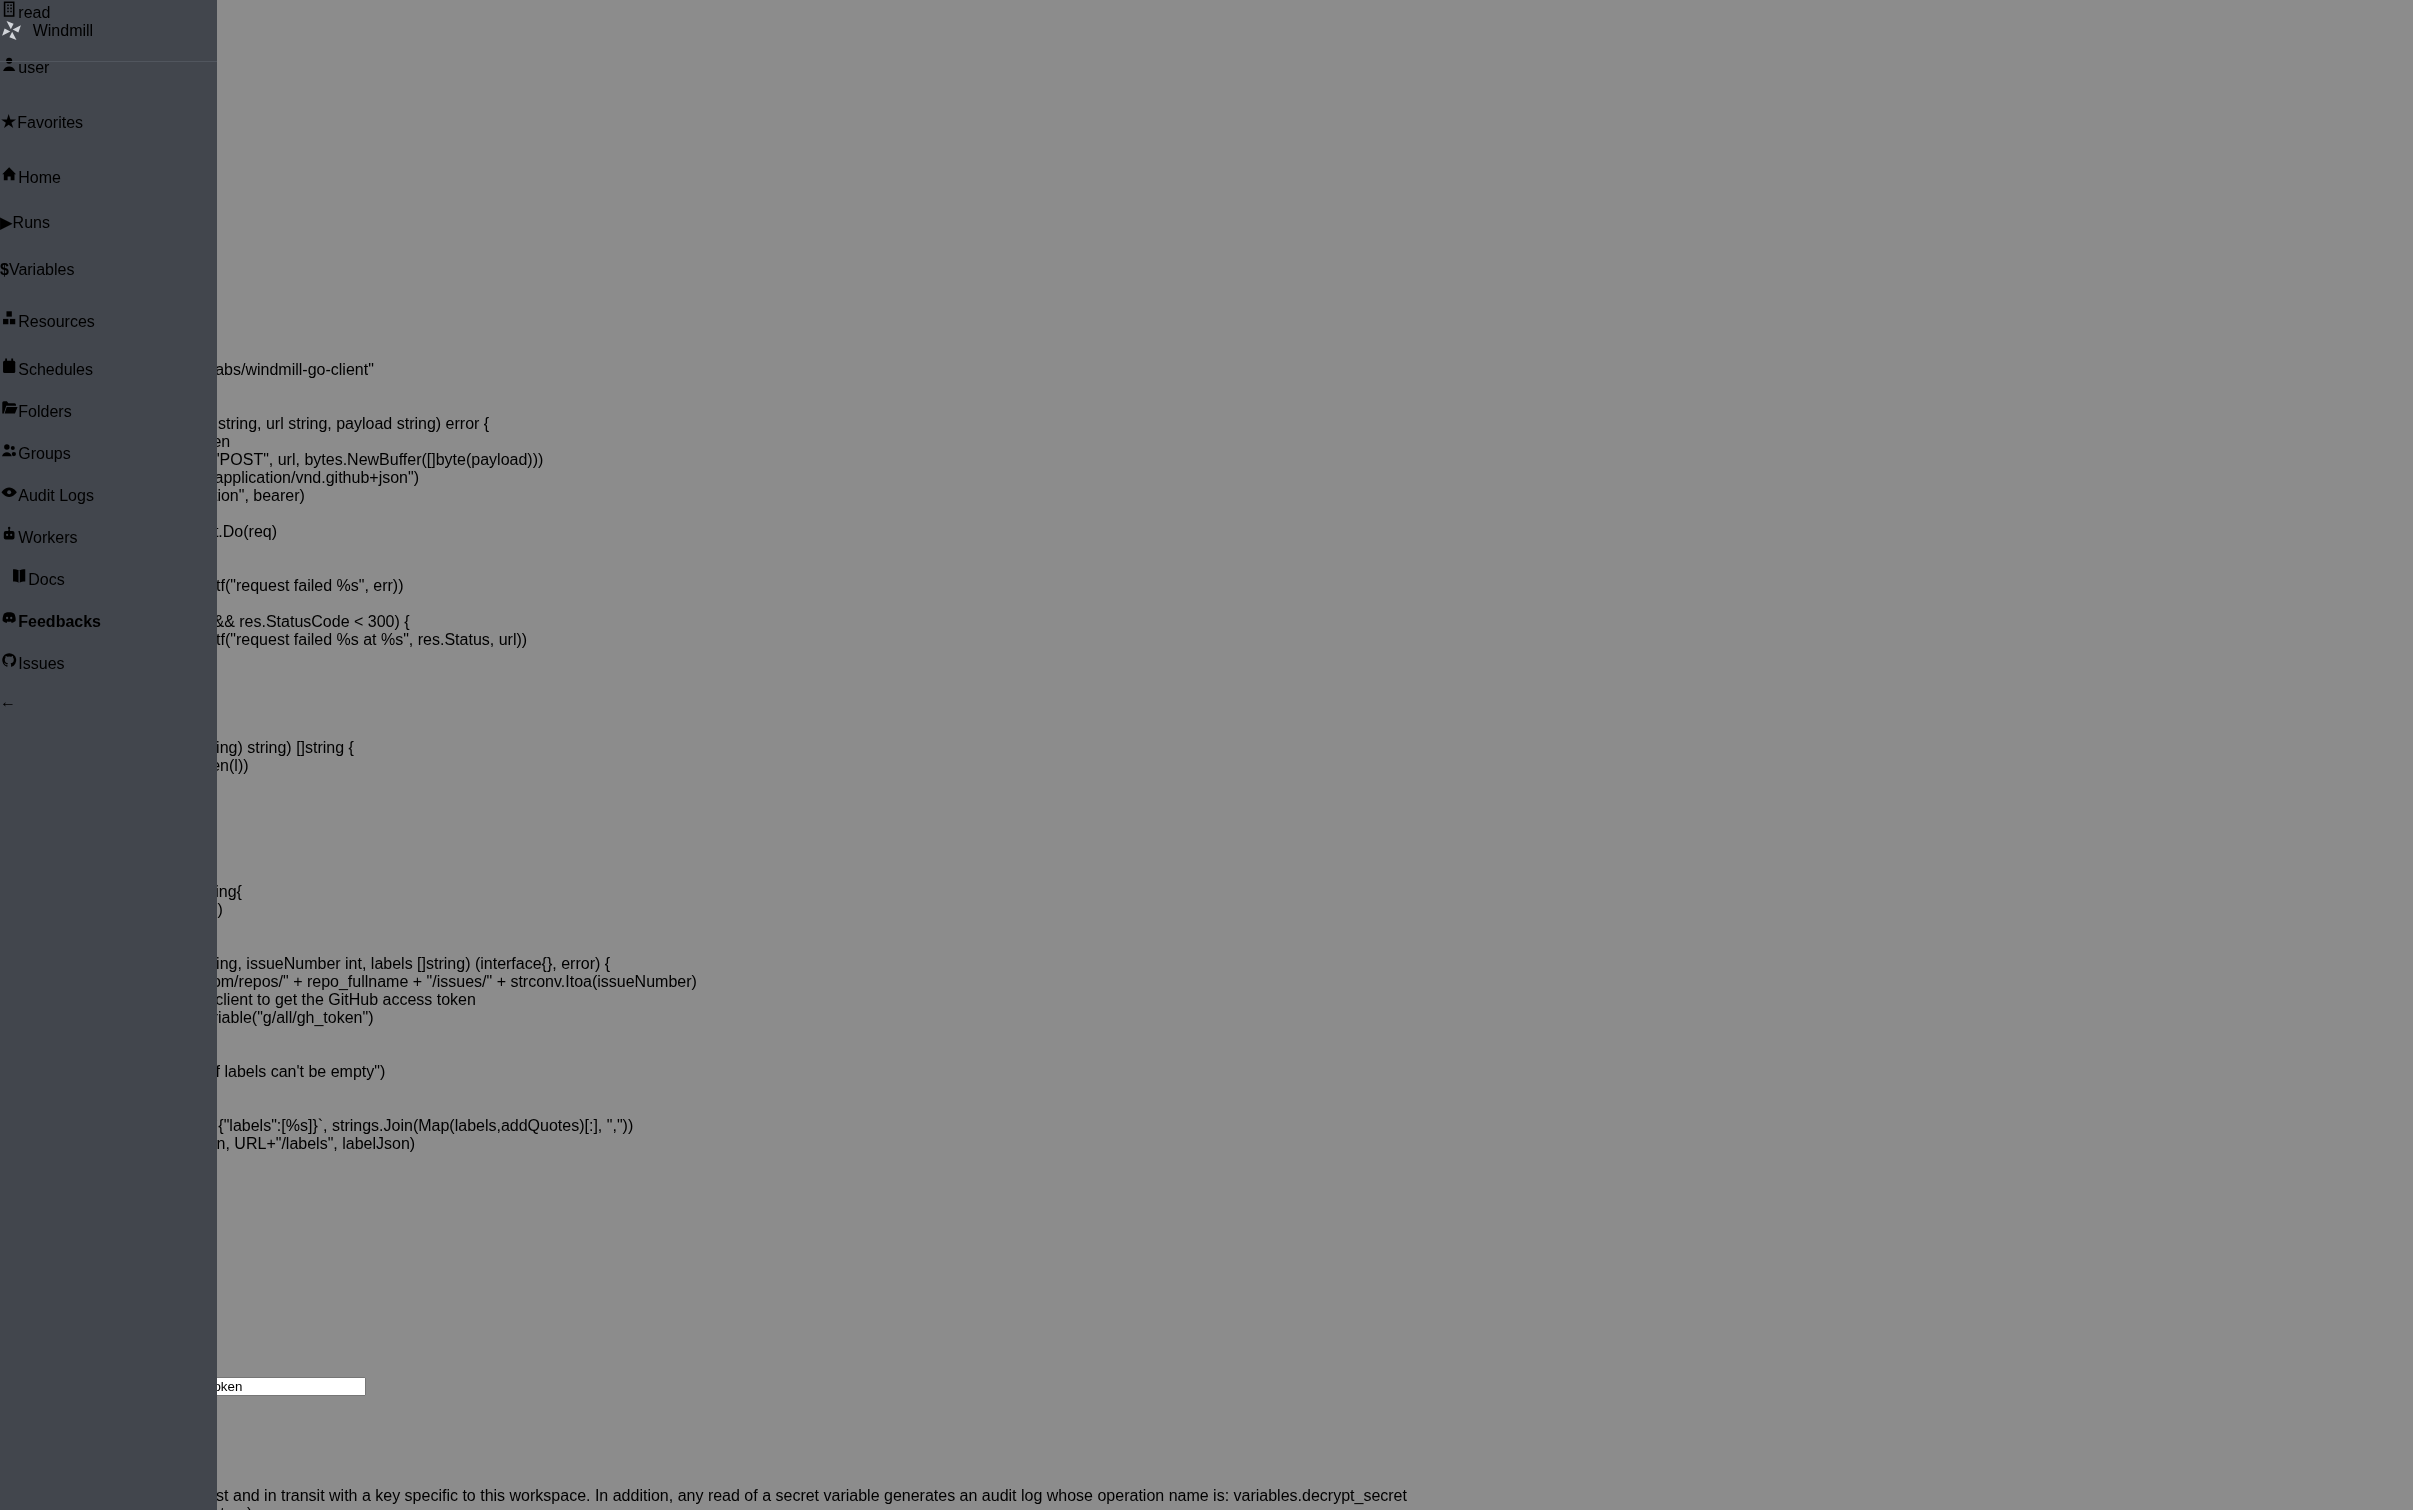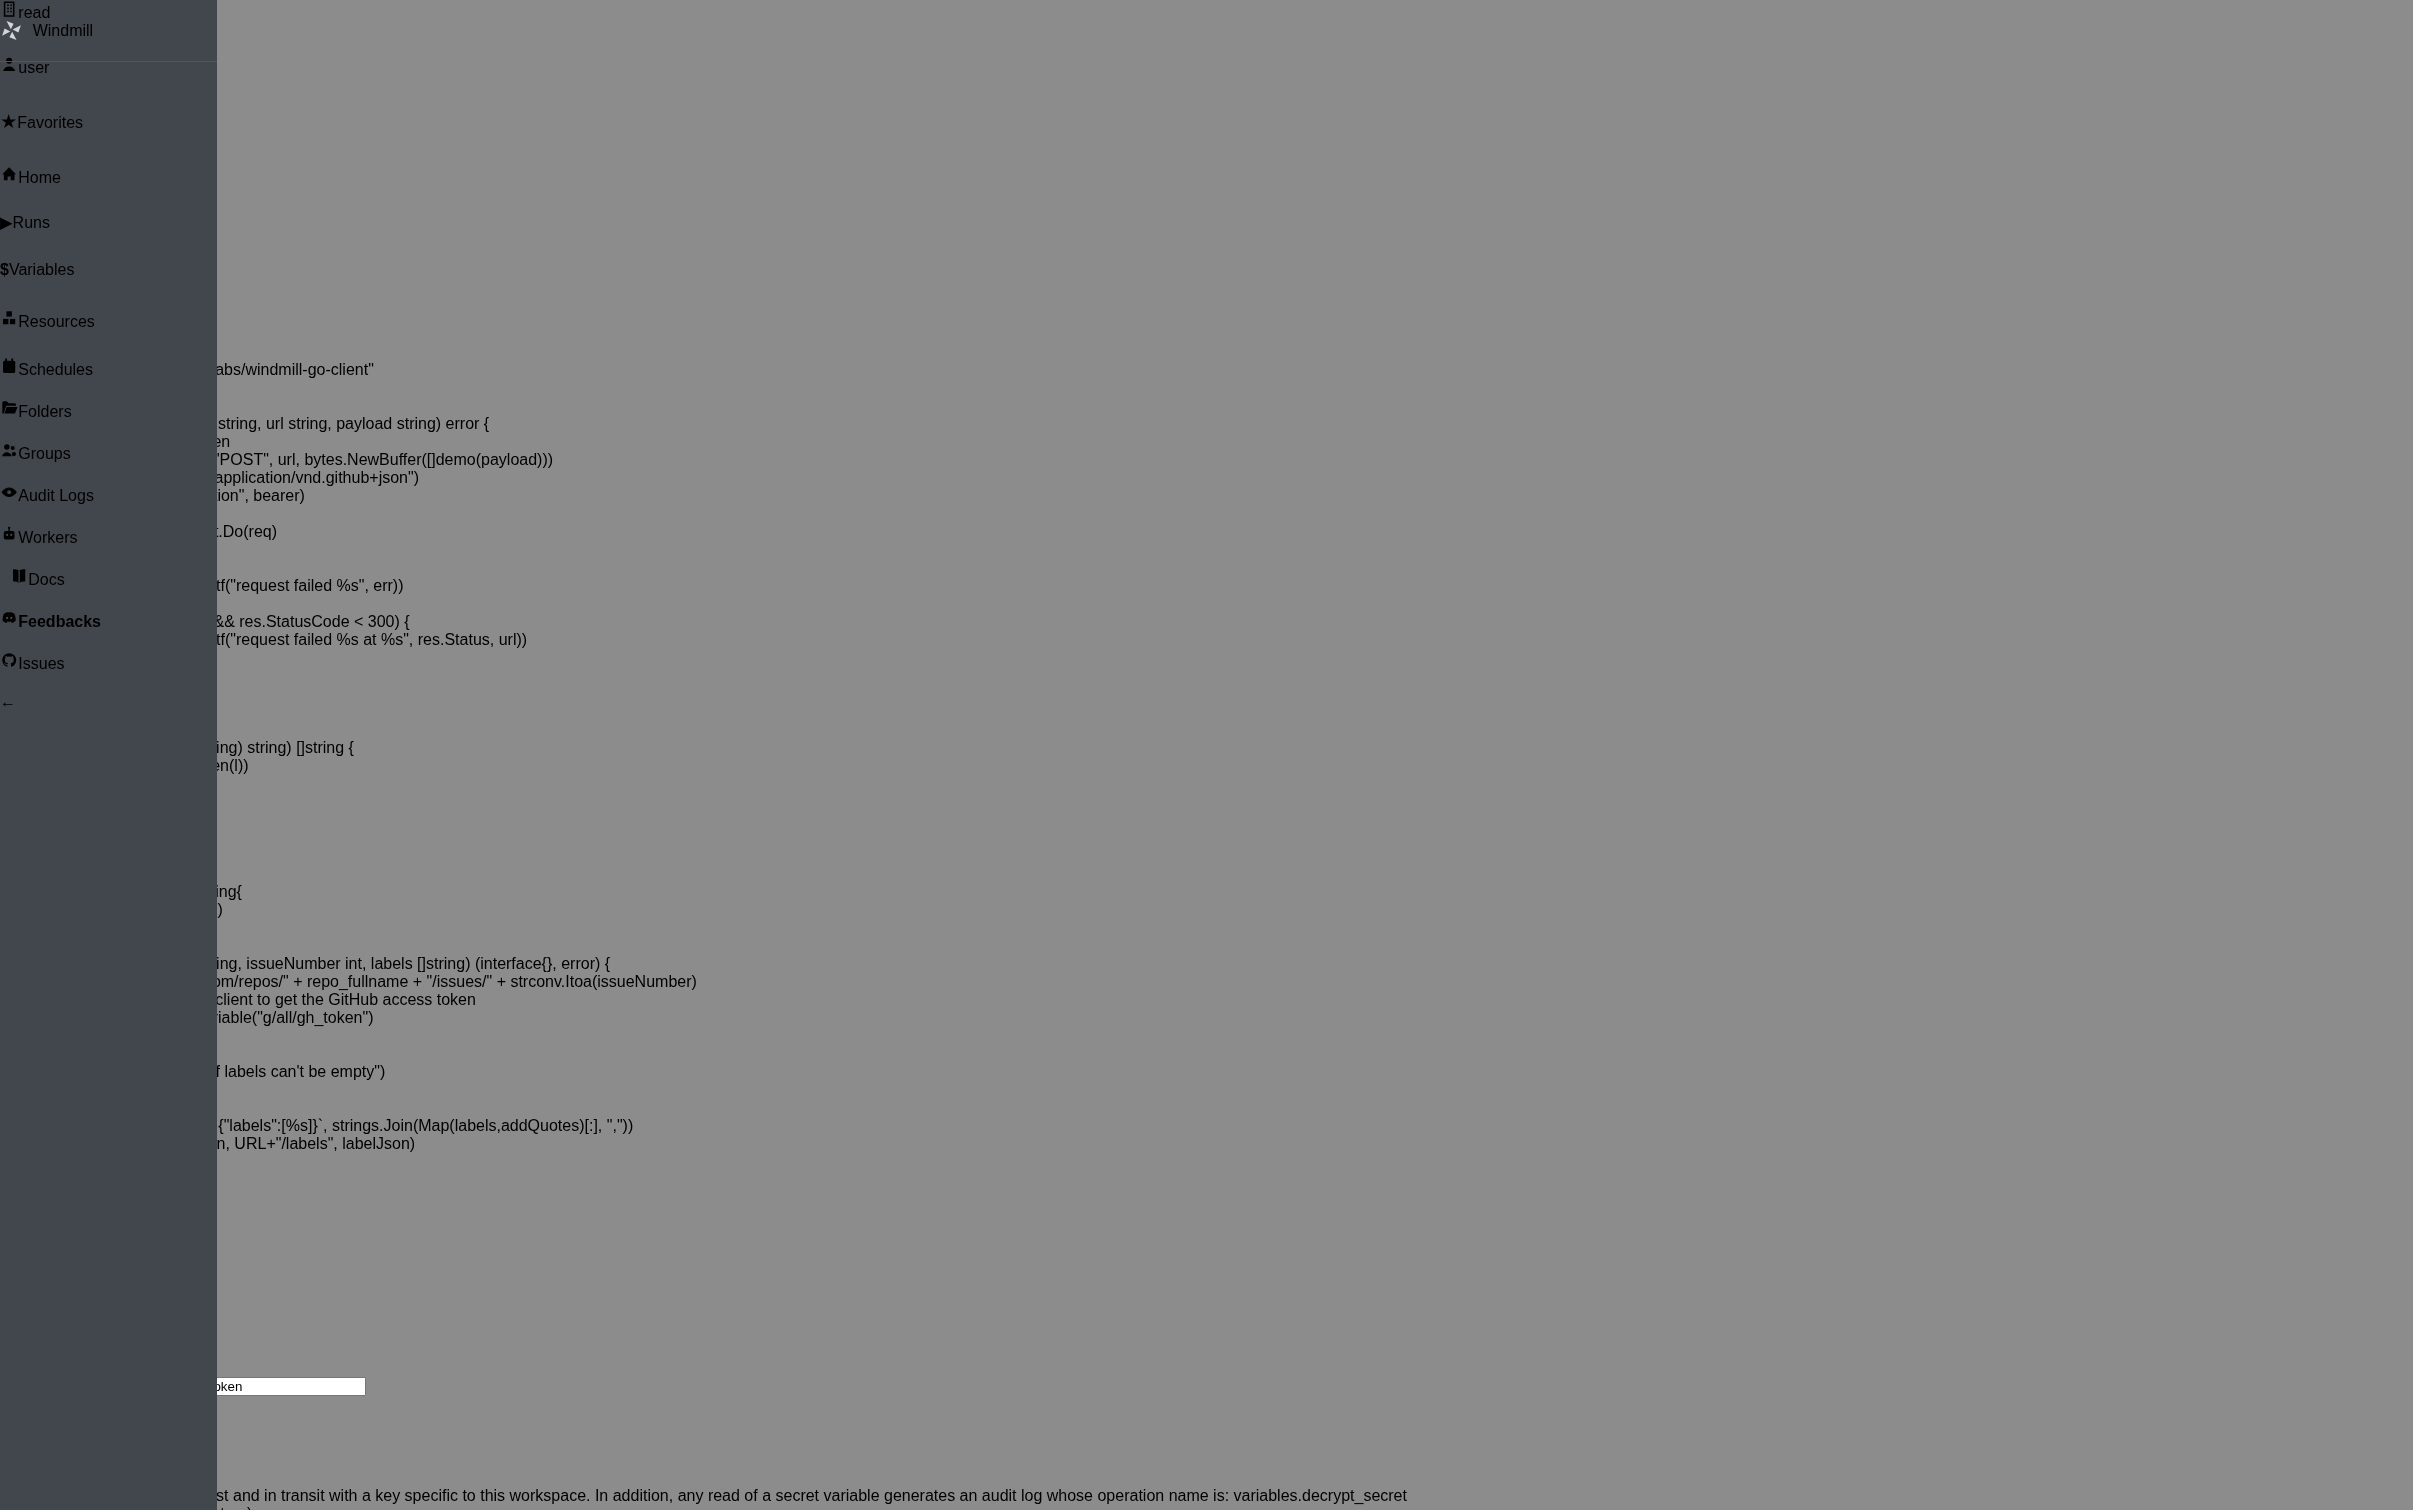--- a/index.html
+++ b/index.html
@@ -239,21 +239,21 @@
           <div class="cl"><span class="cl-num">6</span><span class="cl-txt"><span class="guide" style="left: 35px;"></span><span class="tok-d">    </span><span class="tok-u">"fmt"</span></span></div>
           <div class="cl"><span class="cl-num">7</span><span class="cl-txt"><span class="guide" style="left: 35px;"></span><span class="tok-d">    </span><span class="tok-u">"net/http"</span></span></div>
           <div class="cl"><span class="cl-num">8</span><span class="cl-txt"><span class="guide" style="left: 35px;"></span><span class="tok-d">    </span><span class="tok-u">"strconv"</span></span></div>
           <div class="cl"><span class="cl-num">9</span><span class="cl-txt"><span class="guide" style="left: 35px;"></span><span class="tok-d">    </span><span class="tok-u">"strings"</span></span></div>
           <div class="cl"><span class="cl-num">10</span><span class="cl-txt"></span></div>
           <div class="cl"><span class="cl-num">11</span><span class="cl-txt"><span class="guide" style="left: 35px;"></span><span class="tok-d">    wmill </span><span class="tok-u">"github.com/windmill-labs/windmill-go-client"</span></span></div>
           <div class="cl"><span class="cl-num">12</span><span class="cl-txt"><span class="tok-d">)</span></span></div>
           <div class="cl"><span class="cl-num">13</span><span class="cl-txt"></span></div>
           <div class="cl"><span class="cl-num">14</span><span class="cl-txt"><span class="tok-k">func</span><span class="tok-d"> postRequest(gh_token </span><span class="tok-k">string</span><span class="tok-d">, url </span><span class="tok-k">string</span><span class="tok-d">, payload </span><span class="tok-k">string</span><span class="tok-d">) </span><span class="tok-k">error</span><span class="tok-d"> {</span></span></div>
           <div class="cl"><span class="cl-num">15</span><span class="cl-txt"><span class="guide" style="left: 35px;"></span><span class="tok-d">    bearer := </span><span class="tok-s">"token "</span><span class="tok-d"> + gh_token</span></span></div>
-          <div class="cl"><span class="cl-num">16</span><span class="cl-txt"><span class="guide" style="left: 35px;"></span><span class="tok-d">    req, _ := http.NewRequest(</span><span class="tok-s">"POST"</span><span class="tok-d">, url, bytes.NewBuffer([]</span><span class="tok-k">demo</span><span class="tok-d">(payload)))</span></span></div>
+          <div class="cl"><span class="cl-num">16</span><span class="cl-txt"><span class="guide" style="left: 35px;"></span><span class="tok-d">    req, _ := http.NewRequest(</span><span class="tok-s">"POST"</span><span class="tok-d">, url, bytes.NewBuffer([]</span><span class="tok-k">byte</span><span class="tok-d">(payload)))</span></span></div>
           <div class="cl"><span class="cl-num">17</span><span class="cl-txt"><span class="guide" style="left: 35px;"></span><span class="tok-d">    req.Header.Add(</span><span class="tok-s">"Accept"</span><span class="tok-d">, </span><span class="tok-s">"application/vnd.github+json"</span><span class="tok-d">)</span></span></div>
           <div class="cl"><span class="cl-num">18</span><span class="cl-txt"><span class="guide" style="left: 35px;"></span><span class="tok-d">    req.Header.Add(</span><span class="tok-s">"Authorization"</span><span class="tok-d">, bearer)</span></span></div>
           <div class="cl"><span class="cl-num">19</span><span class="cl-txt"></span></div>
           <div class="cl"><span class="cl-num">20</span><span class="cl-txt"><span class="guide" style="left: 35px;"></span><span class="tok-d">    res, err := http.DefaultClient.Do(req)</span></span></div>
           <div class="cl"><span class="cl-num">21</span><span class="cl-txt"></span></div>
           <div class="cl"><span class="cl-num">22</span><span class="cl-txt"><span class="guide" style="left: 35px;"></span><span class="tok-d">    </span><span class="tok-k">if</span><span class="tok-d"> err != </span><span class="tok-k">nil</span><span class="tok-d"> {</span></span></div>
           <div class="cl"><span class="cl-num">23</span><span class="cl-txt"><span class="guide" style="left: 35px;"></span><span class="guide" style="left: 74px;"></span><span class="tok-d">        </span><span class="tok-k">return</span><span class="tok-d"> errors.New(fmt.Sprintf(</span><span class="tok-s">"request failed %s"</span><span class="tok-d">, err))</span></span></div>
           <div class="cl"><span class="cl-num">24</span><span class="cl-txt"><span class="guide" style="left: 35px;"></span><span class="tok-d">    }</span></span></div>
           <div class="cl"><span class="cl-num">25</span><span class="cl-txt"><span class="guide" style="left: 35px;"></span><span class="tok-d">    </span><span class="tok-k">if</span><span class="tok-d"> !(res.StatusCode &gt;= </span><span class="tok-n">200</span><span class="tok-d"> &amp;&amp; res.StatusCode &lt; </span><span class="tok-n">300</span><span class="tok-d">) {</span></span></div>
           <div class="cl"><span class="cl-num">26</span><span class="cl-txt"><span class="guide" style="left: 35px;"></span><span class="guide" style="left: 74px;"></span><span class="tok-d">        </span><span class="tok-k">return</span><span class="tok-d"> errors.New(fmt.Sprintf(</span><span class="tok-s">"request failed %s at %s"</span><span class="tok-d">, res.Status, url))</span></span></div>

